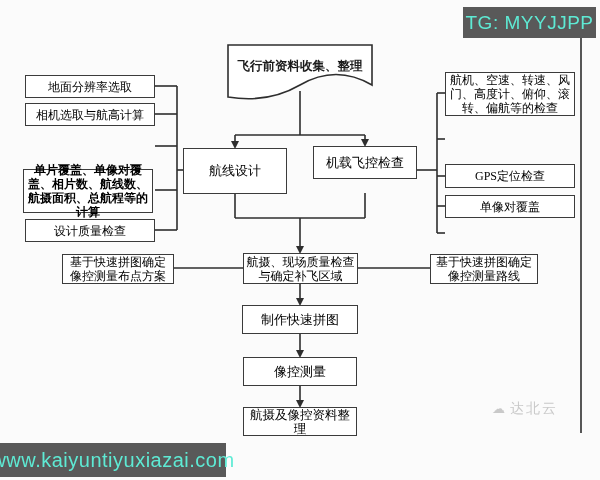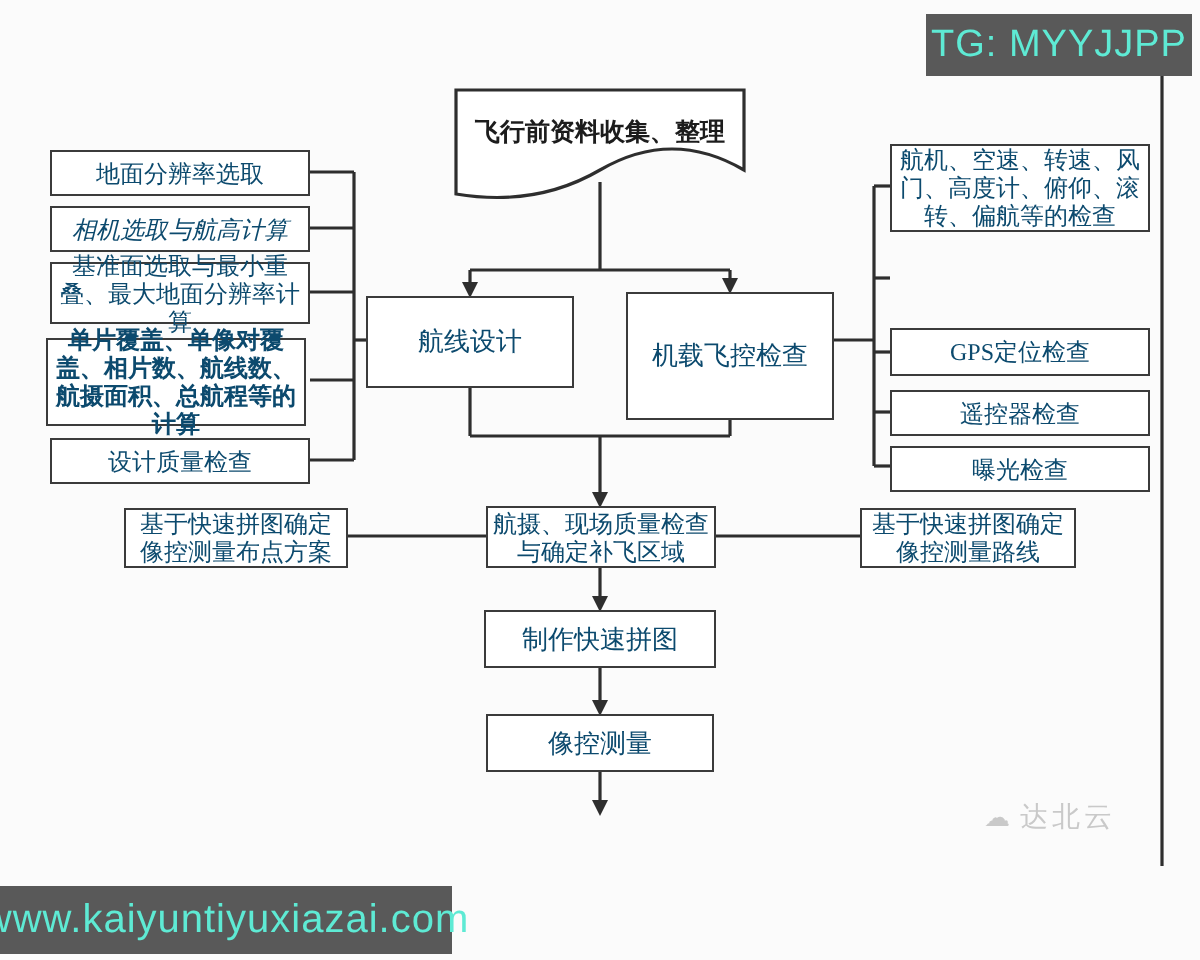--- a/index.html
+++ b/index.html
@@ -12,21 +12,21 @@
   }
   #connector-svg{position:absolute;left:0;top:0;width:600px;height:480px;}
   .fbox{
     position:absolute;
     background:#ffffff;
     border:1.5px solid #3b3b3b;
     box-sizing:border-box;
     display:flex;align-items:center;justify-content:center;
     text-align:center;
     font-size:12px;line-height:14px;
-    color:#0c4a6e;
+    color:#000000;
     padding:1px 2px;
   }
   .doc-label{
     position:absolute;
     display:flex;align-items:center;justify-content:center;
     text-align:center;
     font-size:12.5px;color:#1c1c1c;font-weight:bold;
   }
   .bar{
     position:absolute;
@@ -99,36 +99,35 @@
       <polygon points="296,246 304,246 300,254"></polygon>
       <polygon points="296,298 304,298 300,306"></polygon>
       <polygon points="296,350 304,350 300,358"></polygon>
       <polygon points="296,400 304,400 300,408"></polygon>
     </g>
   </svg>
 
   <div class="doc-label" style="left:230px;top:52px;width:140px;height:28px;">飞行前资料收集、整理</div>
 
   <div class="fbox" style="left:25px;top:75px;width:130px;height:23px;">地面分辨率选取</div>
-  <div class="fbox" style="left:25px;top:103px;width:130px;height:23px;font-style:italic;">相机选取与航高计算</div>
-  <div class="fbox" style="left:25px;top:131px;width:130px;height:31px;">基准面选取与最小重叠、最大地面分辨率计算</div>
+  <div class="fbox" style="left:25px;top:103px;width:130px;height:23px;">相机选取与航高计算</div>
   <div class="fbox" style="left:23px;top:169px;width:130px;height:44px;font-weight:bold;">单片覆盖、单像对覆盖、相片数、航线数、航摄面积、总航程等的计算</div>
   <div class="fbox" style="left:25px;top:219px;width:130px;height:23px;">设计质量检查</div>
   <div class="fbox" style="left:62px;top:254px;width:112px;height:30px;text-align:center;">基于快速拼图确定像控测量布点方案</div>
 
   <div class="fbox" style="left:183px;top:148px;width:104px;height:46px;font-size:13px;">航线设计</div>
-  <div class="fbox" style="left:313px;top:146px;width:104px;height:64px;font-size:13px;">机载飞控检查</div>
+  <div class="fbox" style="left:313px;top:146px;width:104px;height:33px;font-size:13px;">机载飞控检查</div>
   <div class="fbox" style="left:243px;top:253px;width:115px;height:31px;">航摄、现场质量检查与确定补飞区域</div>
   <div class="fbox" style="left:242px;top:305px;width:116px;height:29px;font-size:13px;">制作快速拼图</div>
   <div class="fbox" style="left:243px;top:357px;width:114px;height:29px;font-size:13px;">像控测量</div>
+  <div class="fbox" style="left:243px;top:407px;width:114px;height:29px;font-size:12.5px;">航摄及像控资料整理</div>
 
   <div class="fbox" style="left:445px;top:72px;width:130px;height:44px;">航机、空速、转速、风门、高度计、俯仰、滚转、偏航等的检查</div>
   <div class="fbox" style="left:445px;top:164px;width:130px;height:24px;">GPS定位检查</div>
-  <div class="fbox" style="left:445px;top:195px;width:130px;height:23px;">遥控器检查</div>
-  <div class="fbox" style="left:445px;top:223px;width:130px;height:23px;">曝光检查</div>
+  <div class="fbox" style="left:445px;top:195px;width:130px;height:23px;">单像对覆盖</div>
   <div class="fbox" style="left:430px;top:254px;width:108px;height:30px;">基于快速拼图确定像控测量路线</div>
 
   <div class="bar" style="left:463px;top:7px;width:133px;height:31px;">TG: MYYJJPP</div>
 
   <div class="bar" style="left:0px;top:443px;width:226px;height:34px;font-size:20px;">www.kaiyuntiyuxiazai.com</div>
 
   <div class="watermark">
     <span class="wm-icon">☁</span>
     <span>达北云</span>
   </div>

